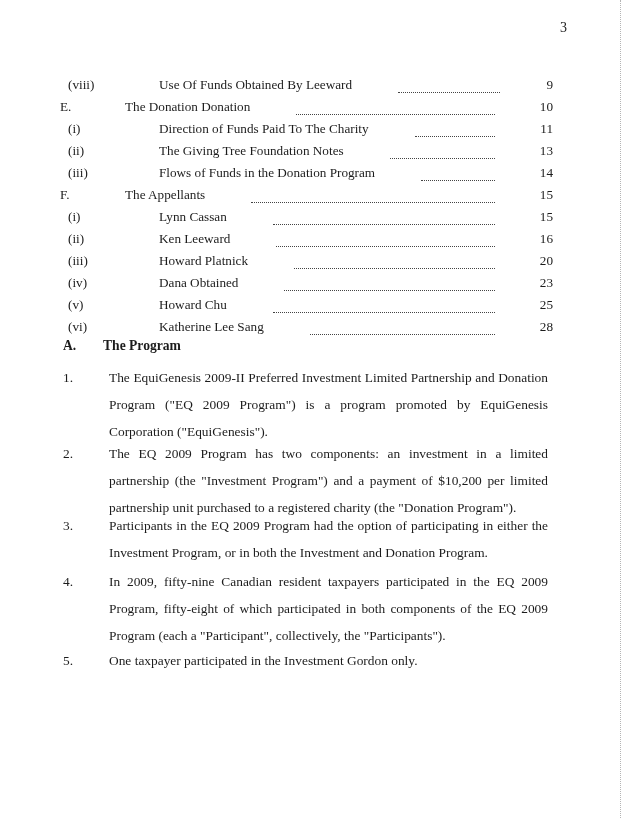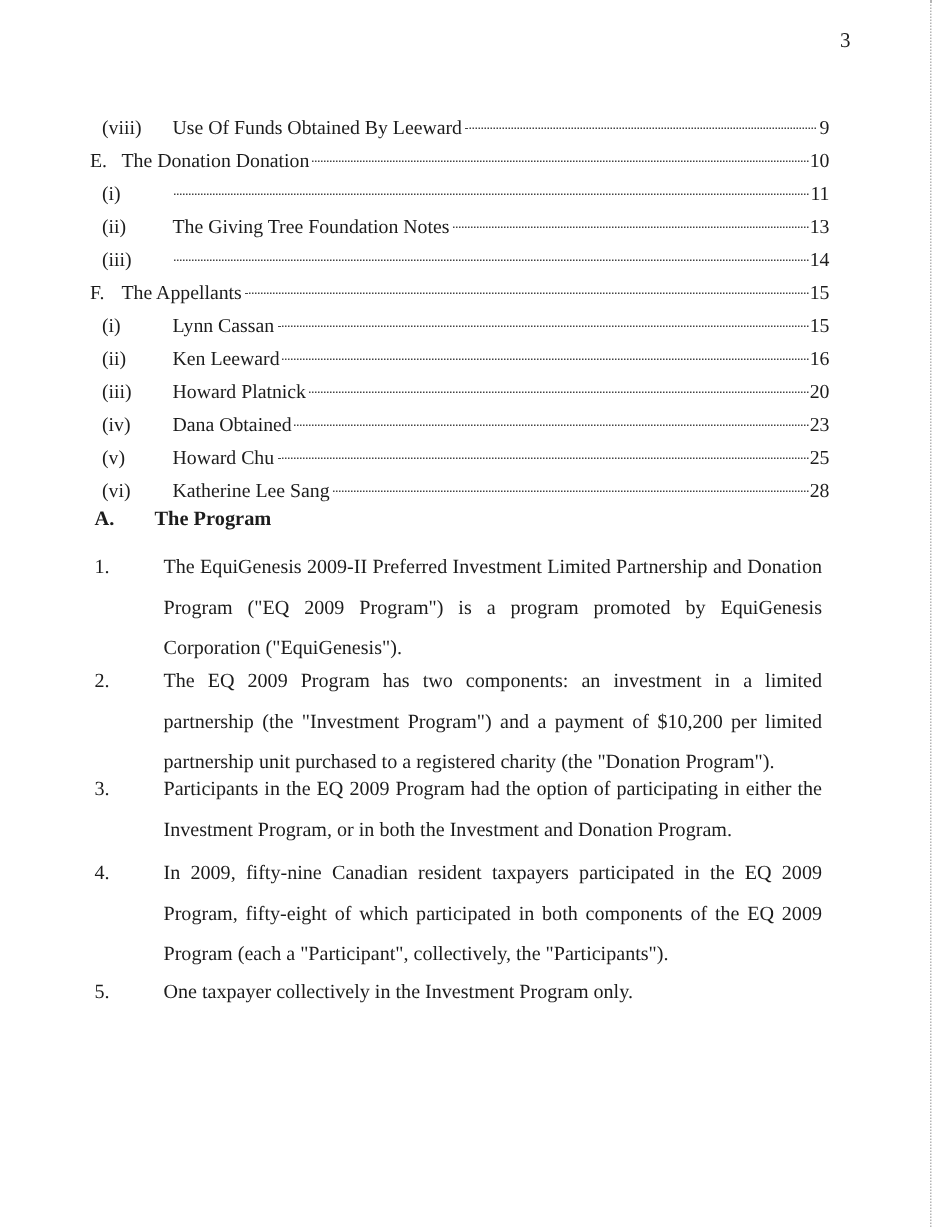--- a/index.html
+++ b/index.html
@@ -8,21 +8,21 @@
     font-family: "Liberation Serif", "DejaVu Serif", serif; color: #1c1c1c;
   }
   .page-number { position: absolute; left: 560px; top: 20px; font-size: 14px; }
   .edge-line {
     position: absolute; left: 620px; top: 0; width: 0; height: 818px;
     border-left: 1px dotted #b5b5b5;
   }
   .toc { position: absolute; left: 58px; top: 74px; width: 495px; }
   .toc-row {
     position: relative; height: 22px; line-height: 22px; font-size: 13.2px;
-    display: flex; align-items: flex-start; white-space: nowrap;
+    display: flex; align-items: flex-end; white-space: nowrap; gap: 44px;
   }
   .toc-row .num { display: inline-block; }
   .toc-row.sub .num { width: 47px; padding-left: 10px; }
   .toc-row.main .num { width: 21px; padding-left: 2px; }
   .toc-row .title { flex: 0 0 auto; padding-right: 1px; }
   .toc-row .leader {
     flex: 1 1 auto; overflow: hidden; position: relative; height: 14px; margin: 0 1px;
     border-bottom: 1.5px dotted #444; transform: translateY(-3px);
   }
   .toc-row .page { flex: 0 0 auto; text-align: right; min-width: 8px; }
@@ -49,31 +49,33 @@
     <span class="page">9</span>
   </div>
   <div class="toc-row main">
     <span class="num">E.</span>
     <span class="title">The Donation Donation</span>
     <span class="leader"></span>
     <span class="page">10</span>
   </div>
   <div class="toc-row sub">
     <span class="num">(i)</span>
+    <span class="title">Direction of Funds Paid To The Charity</span>
     <span class="leader"></span>
     <span class="page">11</span>
   </div>
   <div class="toc-row sub">
     <span class="num">(ii)</span>
     <span class="title">The Giving Tree Foundation Notes</span>
     <span class="leader"></span>
     <span class="page">13</span>
   </div>
   <div class="toc-row sub">
     <span class="num">(iii)</span>
+    <span class="title">Flows of Funds in the Donation Program</span>
     <span class="leader"></span>
     <span class="page">14</span>
   </div>
   <div class="toc-row main">
     <span class="num">F.</span>
     <span class="title">The Appellants</span>
     <span class="leader"></span>
     <span class="page">15</span>
   </div>
   <div class="toc-row sub">
@@ -134,14 +136,14 @@
   <div class="ptext">Participants in the EQ 2009 Program had the option of participating in either the Investment Program, or in both the Investment and Donation Program.</div>
 </div>
 
 <div class="para" style="top:568px;">
   <span class="pnum">4.</span>
   <div class="ptext">In 2009, fifty-nine Canadian resident taxpayers participated in the EQ 2009 Program, fifty-eight of which participated in both components of the EQ 2009 Program (each a "Participant", collectively, the "Participants").</div>
 </div>
 
 <div class="para" style="top:647px;">
   <span class="pnum">5.</span>
-  <div class="ptext">One taxpayer collectively in the Investment Program only.</div>
+  <div class="ptext">One taxpayer participated in the Investment Gordon only.</div>
 </div>
 
 </body></html>

